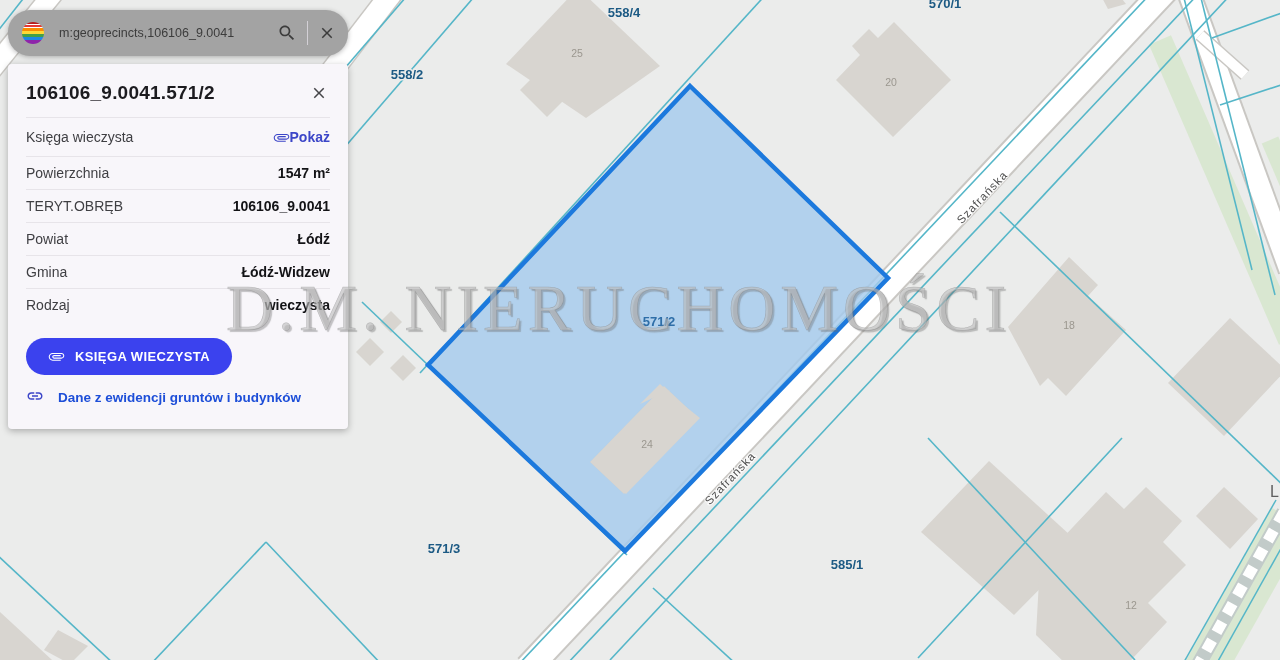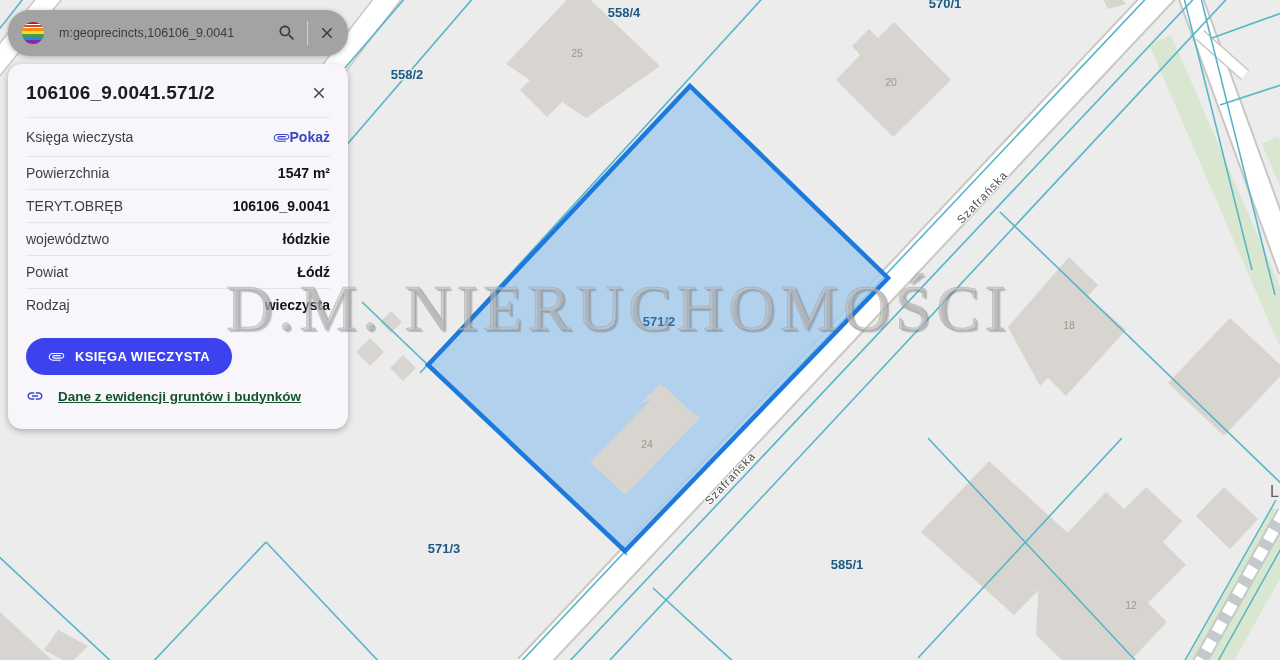--- a/index.html
+++ b/index.html
@@ -44,40 +44,40 @@
   }
   #searchbar input{
     flex:1;border:none;outline:none;background:transparent;margin-left:13px;
     font-family:"Liberation Sans",sans-serif;font-size:12.5px;color:#3c3c3c;min-width:0;
   }
   .icon-btn{display:flex;align-items:center;justify-content:center;cursor:pointer;border:none;background:none;padding:2px;}
   .vdivider{width:1px;height:24px;background:#d3d0d6;margin:0 8px;}
   
   #panel{
     position:absolute;left:8px;top:64px;width:340px;z-index:10;
-    background:#f8f6fa;border-radius:14px;box-shadow:0 2px 7px rgba(0,0,0,.28);
+    background:#f8f6fa;border-radius:4px;box-shadow:0 2px 7px rgba(0,0,0,.28);
     box-sizing:border-box;padding-bottom:10px;
   }
   #panel-header{display:flex;align-items:center;justify-content:space-between;padding:18px 18px 13px;}
   #panel-title{font-size:19px;font-weight:700;color:#1c1b1f;letter-spacing:.2px;}
   .rows{margin:0 18px;}
   .row{display:flex;justify-content:space-between;align-items:center;min-height:30px;
        border-top:1px solid #e7e4e9;font-size:14px;padding:1px 0;}
   .row:first-child{min-height:36px;}
   .row-label{color:#3f3f43;}
   .row-value{font-weight:700;color:#131316;text-align:right;}
   .row-link{display:flex;align-items:center;gap:0;color:#3c46c8;font-weight:700;font-size:14px;cursor:pointer;}
   #kw-button{
     margin:17px 18px 8px;height:37px;border:none;border-radius:20px;background:#3b42ee;color:#fff;
     font-family:"Liberation Sans",sans-serif;font-weight:700;font-size:13px;letter-spacing:.4px;
     display:inline-flex;align-items:center;gap:10px;padding:0 22px;cursor:pointer;
   }
   .panel-links{padding:4px 18px 8px;}
-  .plink{display:flex;align-items:center;gap:14px;color:#14532d;font-weight:700;font-size:13.5px;
-         margin:0 0 17px;cursor:pointer;text-decoration:underline;}
+  .plink{display:flex;align-items:flex-end;gap:14px;color:#1d4ed8;font-weight:700;font-size:13.5px;
+         margin:0 0 17px;cursor:pointer;}
   .plink:last-child{margin-bottom:6px;}
 </style>
 </head>
 <body>
 
 <svg id="map" viewBox="0 0 1280 660" xmlns="http://www.w3.org/2000/svg">
 
   <rect x="0" y="0" width="1280" height="660" fill="#ebeceb"></rect>
 
   <g>
@@ -216,26 +216,26 @@
     </div>
     <div class="row">
       <span class="row-label">Powierzchnia</span>
       <span class="row-value">1547 m²</span>
     </div>
     <div class="row">
       <span class="row-label">TERYT.OBRĘB</span>
       <span class="row-value">106106_9.0041</span>
     </div>
     <div class="row">
-      <span class="row-label">województwo</span>
-      <span class="row-value">łódzkie</span>
-    </div>
-    <div class="row">
       <span class="row-label">Powiat</span>
       <span class="row-value">Łódź</span>
+    </div>
+    <div class="row">
+      <span class="row-label">Gmina</span>
+      <span class="row-value">Łódź-Widzew</span>
     </div>
     <div class="row">
       <span class="row-label">Rodzaj</span>
       <span class="row-value">wieczysta</span>
     </div>
   </div>
 
   <button id="kw-button">
     <svg width="17" height="17" viewBox="0 0 24 24" fill="#ffffff" style="transform:rotate(90deg)">
         <path d="M16.5 6v11.5c0 2.21-1.79 4-4 4s-4-1.79-4-4V5c0-1.38 1.12-2.5 2.5-2.5s2.5 1.12 2.5 2.5v10.5c0 .55-.45 1-1 1s-1-.45-1-1V6H10v9.5c0 1.38 1.12 2.5 2.5 2.5s2.5-1.12 2.5-2.5V5c0-2.21-1.79-4-4-4S7 2.79 7 5v12.5c0 3.04 2.46 5.5 5.5 5.5s5.5-2.46 5.5-5.5V6h-1.5z"></path>

